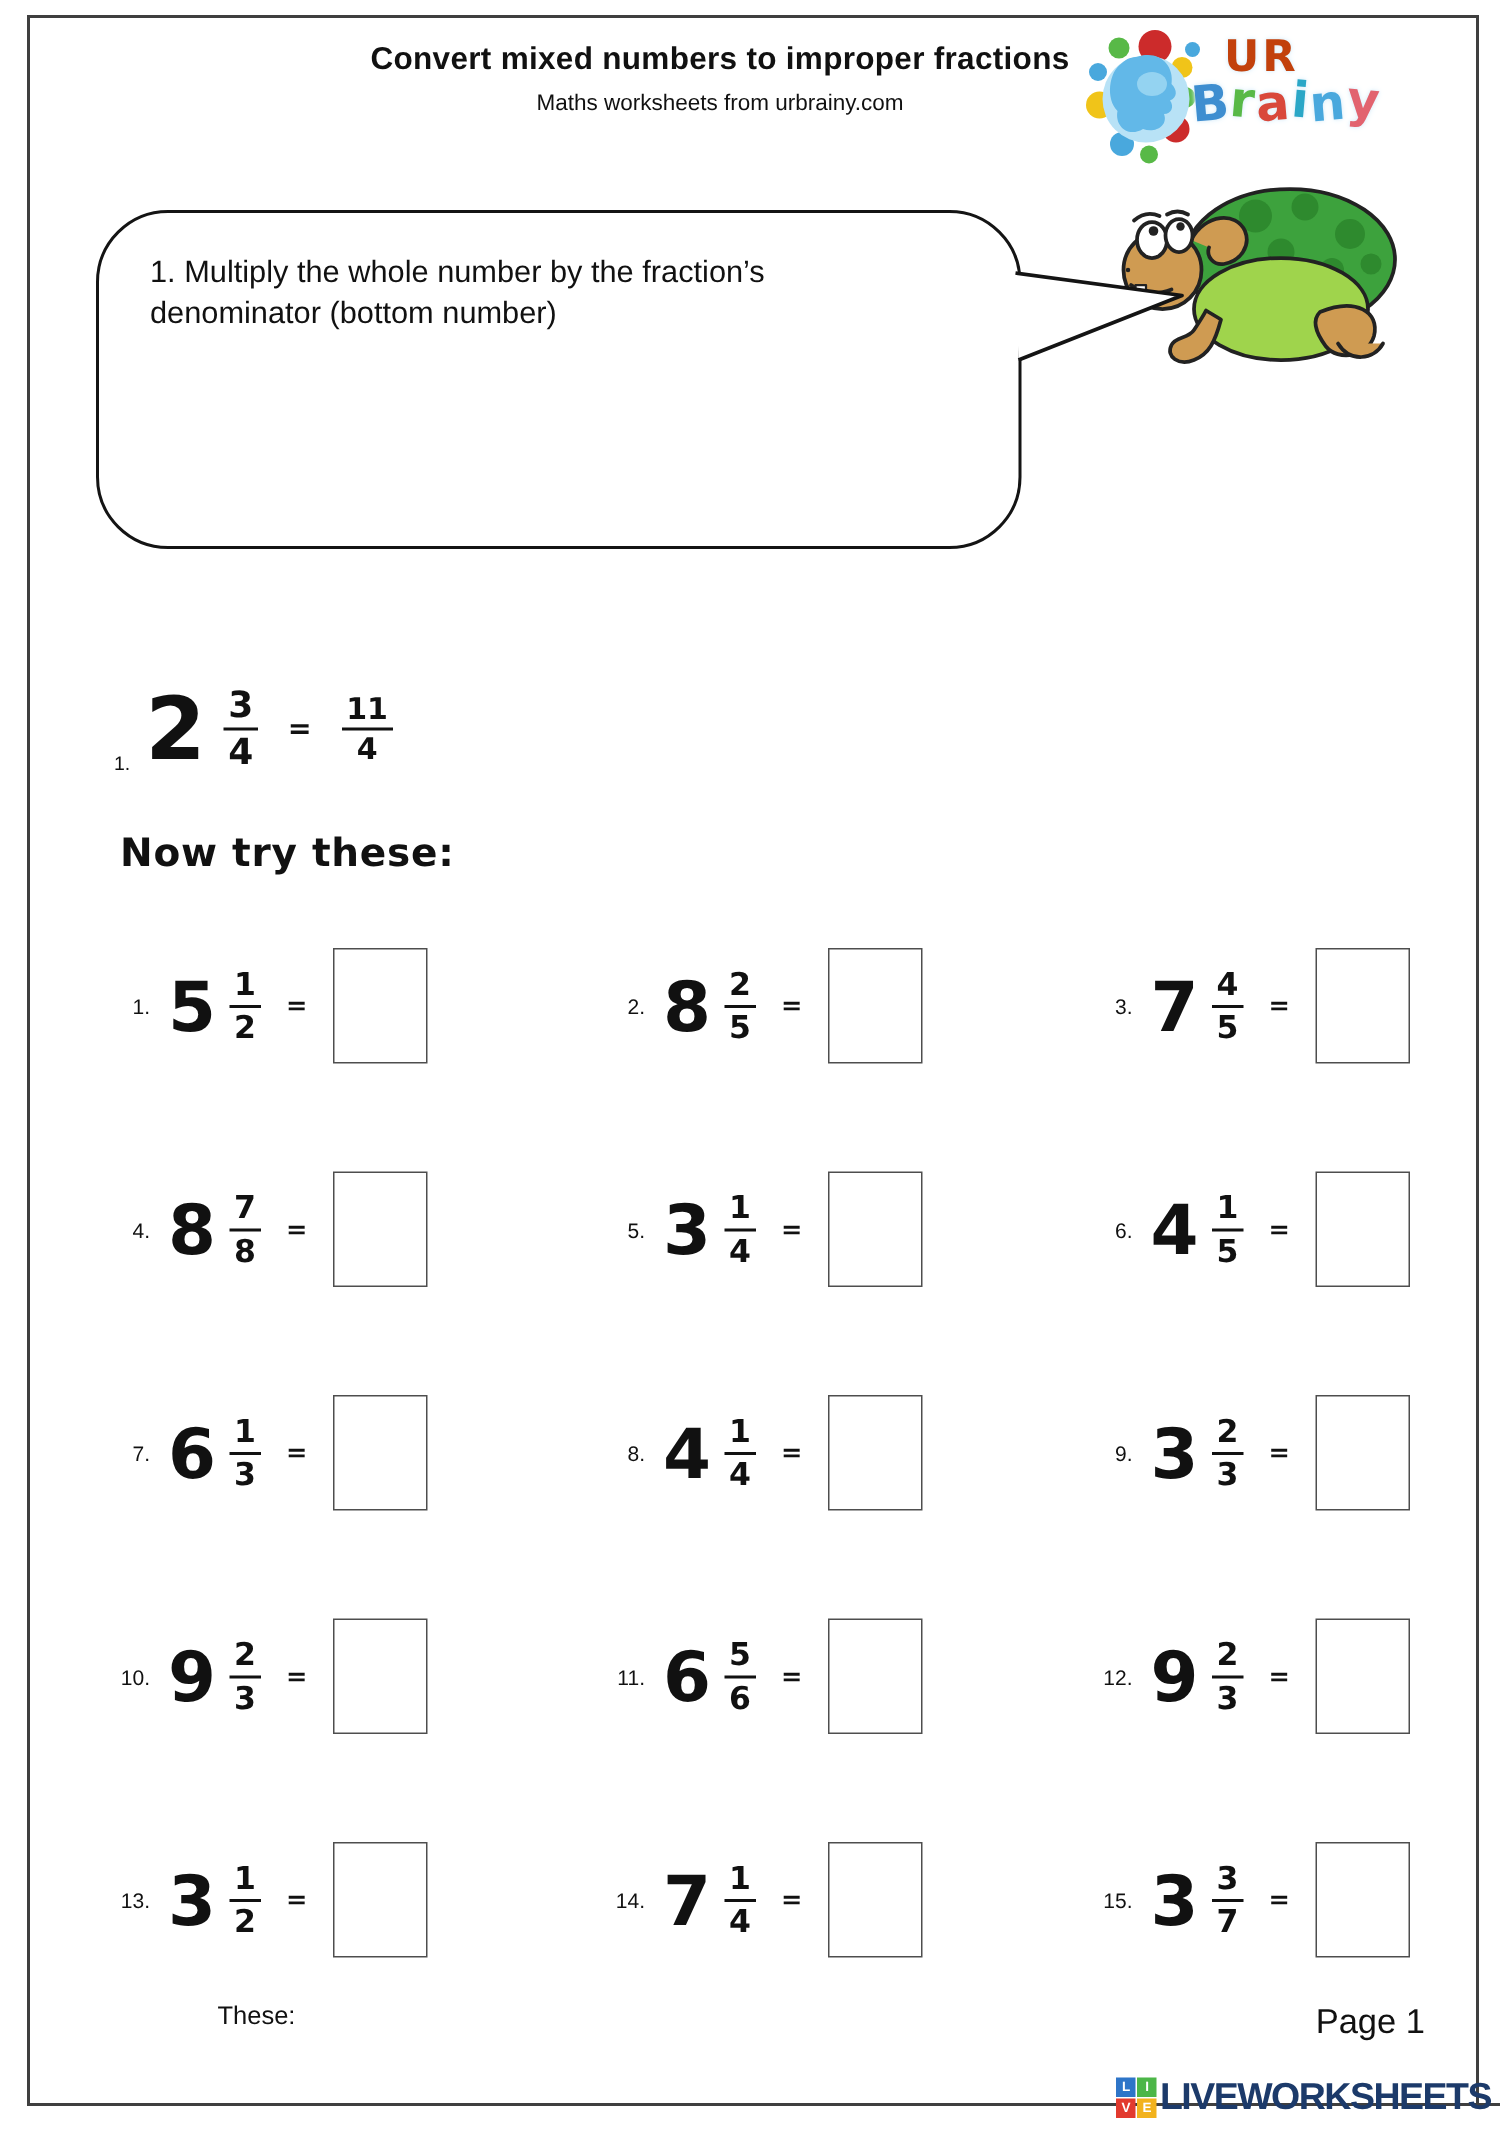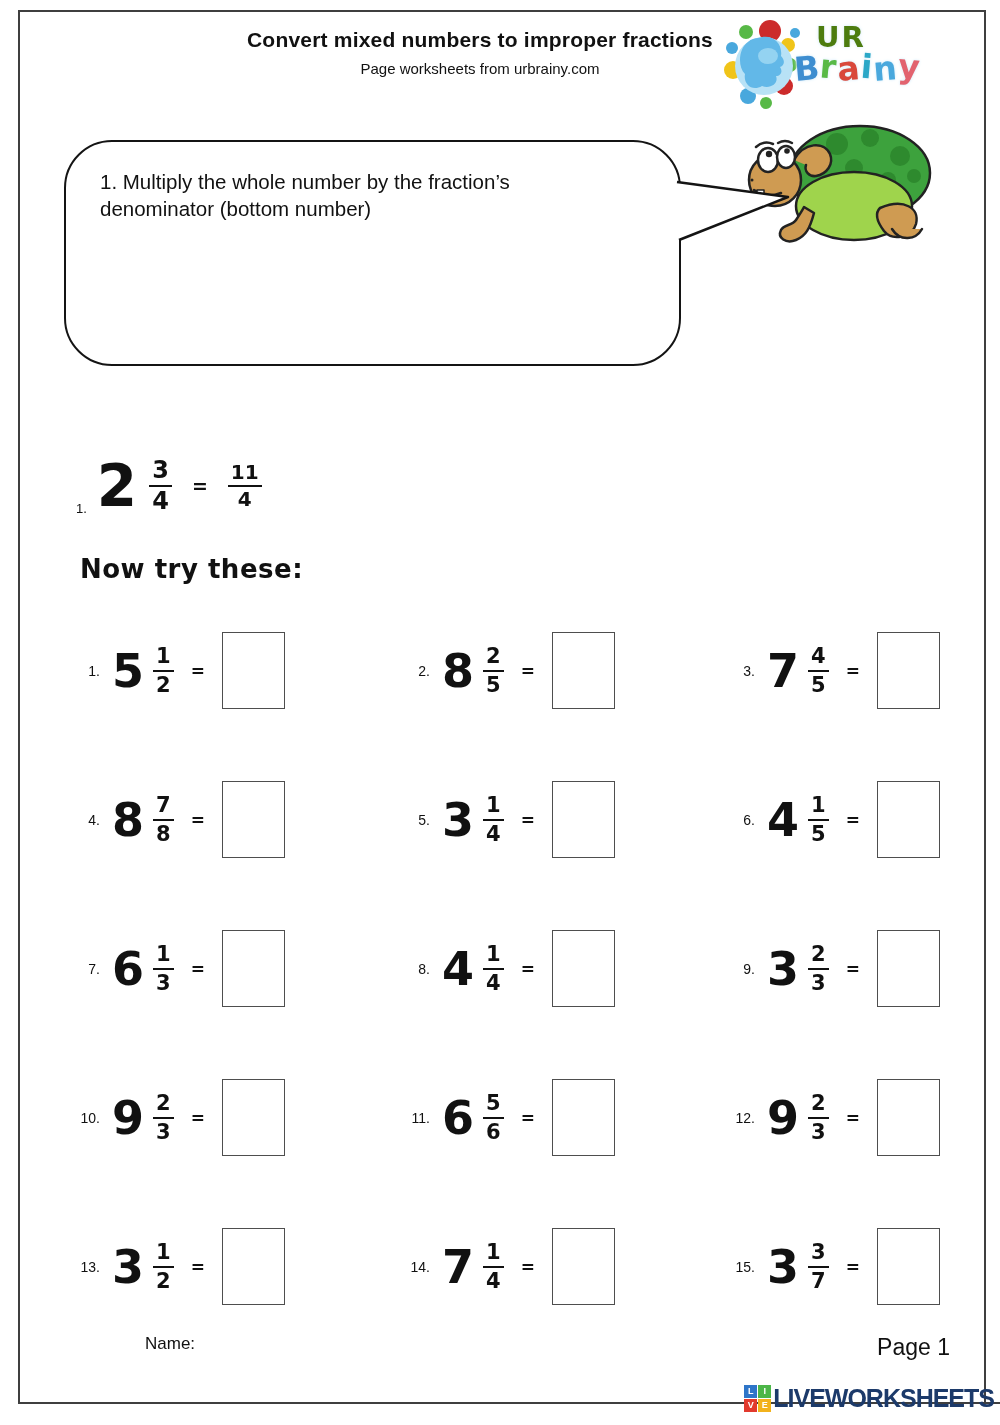--- a/index.html
+++ b/index.html
@@ -15,21 +15,21 @@
   .bottom-rule{position:absolute;left:18px;top:1402px;width:982px;height:2px;background:#3f3f3f;}
   
   .header-wrap{position:absolute;left:20px;top:28px;width:920px;text-align:center;}
   .title{font-size:21px;font-weight:bold;letter-spacing:0.2px;}
   .subtitle{font-size:15px;margin-top:8px;}
   
   .urbrainy{position:absolute;left:724px;top:18px;width:200px;height:92px;}
   .urbrainy svg{position:absolute;left:0;top:2px;}
   .logo-ur{
     position:absolute;left:92px;top:2px;font-family:"DejaVu Sans", sans-serif;
-    font-size:29px;font-weight:bold;color:#4d7c0f;letter-spacing:2px;
+    font-size:29px;font-weight:bold;color:#c2410c;letter-spacing:2px;
     text-shadow:0 0 2px #dff0fa,0 0 4px #dff0fa;
   }
   .logo-brainy{
     position:absolute;left:70px;top:30px;font-family:"DejaVu Sans", sans-serif;
     font-size:33px;font-weight:bold;letter-spacing:1px;white-space:nowrap;
   }
   .brainy-letter{display:inline-block;text-shadow:0 0 2px #dff0fa,0 0 4px #dff0fa;}
   .brainy-letter:nth-child(odd){transform:rotate(-5deg) translateY(1px);}
   .brainy-letter:nth-child(even){transform:rotate(5deg) translateY(-1px);}
   
@@ -78,21 +78,21 @@
   .lw-word{font-size:25px;font-weight:bold;color:#1c3a6a;letter-spacing:-1px;font-family:"Liberation Sans", sans-serif;}
 </style>
 </head>
 <body>
 
 <div class="page-border"></div>
 <div class="bottom-rule"></div>
 
 <div class="header-wrap">
   <div class="title">Convert mixed numbers to improper fractions</div>
-  <div class="subtitle">Page worksheets from urbrainy.com</div>
+  <div class="subtitle">Maths worksheets from urbrainy.com</div>
 </div>
 
 <div class="urbrainy">
   <svg width="80" height="90" viewBox="0 0 80 90">
     <circle cx="46" cy="11" r="11" fill="#cc2b2b"></circle>
     <circle cx="22" cy="12" r="7" fill="#58b947"></circle>
     <circle cx="64" cy="25" r="7" fill="#f0c419"></circle>
     <circle cx="8" cy="28" r="6" fill="#49a8dd"></circle>
     <circle cx="9" cy="50" r="9" fill="#f0c419"></circle>
     <circle cx="66" cy="45" r="7" fill="#58b947"></circle>
@@ -326,21 +326,21 @@
     <span class="p-whole">3</span>
     <span class="frac p-frac">
       <span class="fnum">3</span>
       <span class="fden">7</span>
     </span>
     <span class="p-eq">=</span>
     <span class="answer-box"></span>
   </div>
 </div>
 
-<div class="name-label">Name:</div>
+<div class="name-label">These:</div>
 <div class="page-label">Page 1</div>
 
 <div class="lw-logo">
   <div class="lw-squares">
       <span class="lw-sq" style="background: rgb(46, 117, 200);">L</span>
       <span class="lw-sq" style="background: rgb(76, 182, 72);">I</span>
       <span class="lw-sq" style="background: rgb(226, 58, 46);">V</span>
       <span class="lw-sq" style="background: rgb(242, 178, 28);">E</span>
     </div>
   <div class="lw-word">LIVEWORKSHEETS</div>

